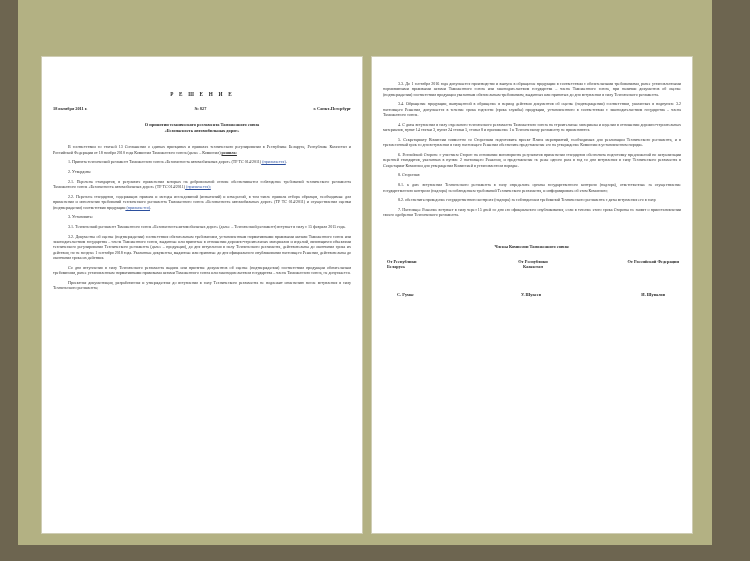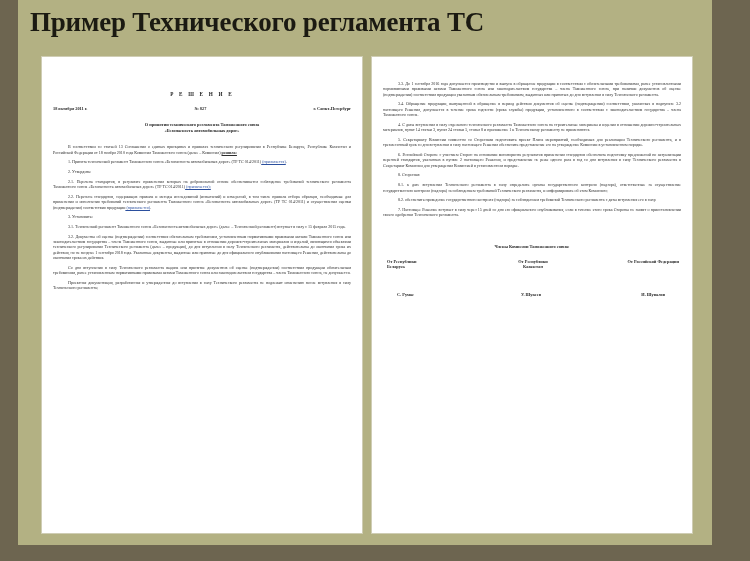--- a/index.html
+++ b/index.html
@@ -170,21 +170,20 @@
 </head>
 <body>
 
 <div class="slide">
 
   <div class="edge-left"></div>
   <div class="edge-right"></div>
   <div class="edge-bottom"></div>
   <div class="edge-bottom-strip"></div>
 
-  <div class="slide-title">Пример Технического регламента ТС</div>
 
   <div class="page page-left">
     <div class="page-inner">
 
       <div class="doc-head">Р Е Ш Е Н И Е</div>
 
       <div class="meta-row">
         <span>18 октября  2011 г.</span>
         <span class="meta-num">№ 827</span>
         <span>г. Санкт-Петербург</span>

